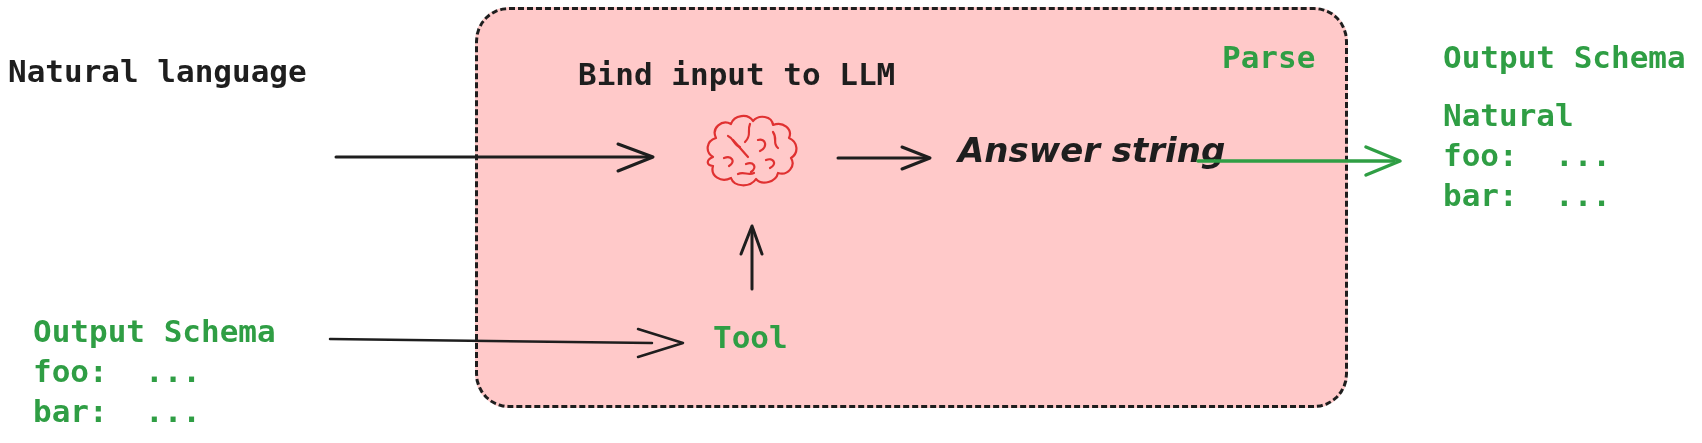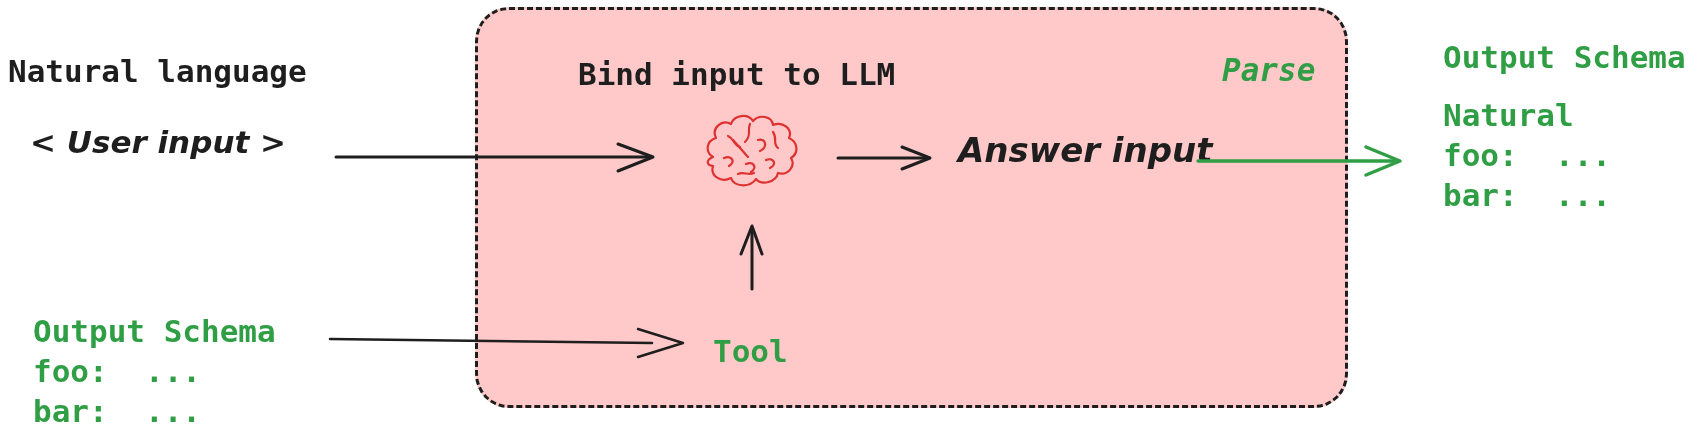--- a/index.html
+++ b/index.html
@@ -55,50 +55,49 @@
 </style>
 </head>
 <body>
 
 <div class="canvas">
 
   <div class="abs pink-box"></div>
 
   <div class="abs mono" style="left:8px; top:52px;">Natural language</div>
 
-  <div class="abs hand" style="left:30px; top:124px;">&lt; User input &gt;</div>
 
   <div class="abs schema-block" style="left:33px; top:312px;">
     <div class="mono green line">Output Schema</div>
     <div class="mono green line">foo:  ...</div>
     <div class="mono green line">bar:  ...</div>
   </div>
 
   <div class="abs mono" style="left:578px; top:55px;">Bind input to LLM</div>
 
-  <div class="abs mono green" style="left:1222px; top:51px;font-style:italic;">Parse</div>
+  <div class="abs mono green" style="left:1222px; top:38px;">Parse</div>
 
   <div class="abs" style="left:698px; top:112px; width:102px; height:80px;">
     <svg width="102" height="80" viewBox="0 0 102 80" fill="none" stroke="#e03131" stroke-width="2.2" stroke-linecap="round" stroke-linejoin="round">
       <path d="M 15 45 C 7 40, 8 29, 18 26 C 13 16, 24 7, 33 12 C 36 3, 50 1, 55 9 C 61 2, 74 4, 75 13 C 85 9, 95 17, 91 26 C 100 30, 101 41, 93 46 C 98 54, 90 64, 80 61 C 78 70, 64 74, 58 67 C 52 76, 36 75, 33 66 C 23 71, 12 64, 15 54 C 8 53, 8 48, 15 45 Z"></path>
       <path d="M 52 12 C 49 19, 54 23, 47 30"></path>
       <path d="M 30 24 C 37 27, 35 33, 42 35"></path>
       <path d="M 35 28 L 50 45"></path>
       <path d="M 60 28 C 68 26, 70 35, 62 39"></path>
       <path d="M 75 20 C 80 27, 74 31, 80 36"></path>
       <path d="M 26 46 C 34 43, 38 50, 31 54"></path>
       <path d="M 48 52 C 55 49, 60 55, 53 60"></path>
       <path d="M 68 48 C 75 45, 80 52, 72 56"></path>
       <path d="M 40 62 C 46 59, 50 64, 56 61"></path>
     </svg>
   </div>
 
-  <div class="abs hand" style="left:958px; top:130px; font-size:34px;">Answer input</div>
+  <div class="abs hand" style="left:958px; top:130px; font-size:34px;">Answer string</div>
 
-  <div class="abs mono green" style="left:713px; top:332px;">Tool</div>
+  <div class="abs mono green" style="left:713px; top:318px;">Tool</div>
 
   <div class="abs mono green" style="left:1443px; top:38px;">Output Schema</div>
 
   <div class="abs schema-block" style="left:1443px; top:96px;">
     <div class="mono green line">Natural</div>
     <div class="mono green line">foo:  ...</div>
     <div class="mono green line">bar:  ...</div>
   </div>
 
   <svg class="overlay">

